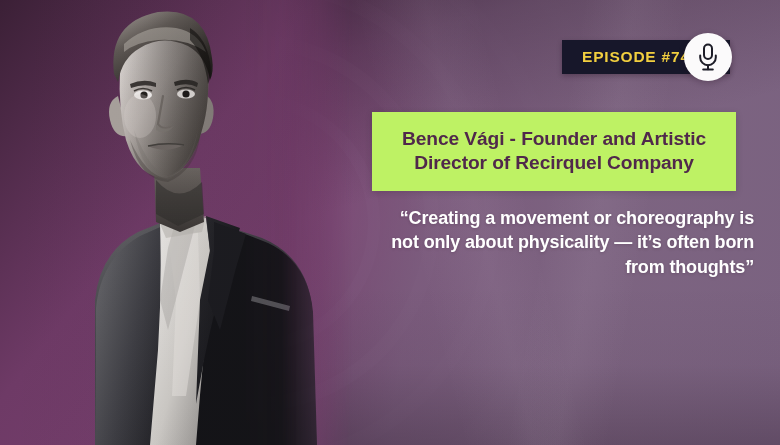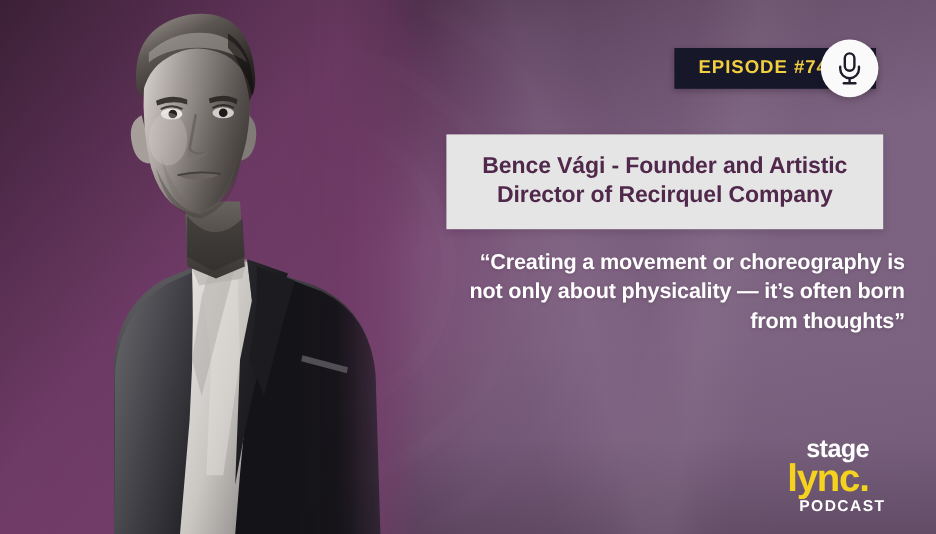--- a/index.html
+++ b/index.html
@@ -117,21 +117,21 @@
     box-shadow: 0 2px 6px rgba(30,12,28,.25);
   }
 
   
   .title-card {
     position: absolute;
     left: 372px;
     top: 112px;
     width: 364px;
     padding: 15px 14px 16px;
-    background: #e5e5e5;
+    background: #bef264;
     box-sizing: border-box;
     box-shadow: 0 2px 7px rgba(40,18,38,.18);
   }
   .title-text {
     margin: 0;
     color: #50284b;
     font-size: 19.2px;
     font-weight: bold;
     line-height: 1.26;
     text-align: center;
@@ -304,21 +304,14 @@
       </svg>
     </div>
   </div>
 
   <div class="title-card">
     <p class="title-text">Bence Vági - Founder and Artistic Director of Recirquel Company</p>
   </div>
 
   <p class="quote">“Creating a movement or choreography is not only about physicality — it’s often born from thoughts”</p>
 
-  <div class="logo">
-    <svg viewBox="0 0 126 74" xmlns="http://www.w3.org/2000/svg" aria-hidden="true">
-      <text x="70" y="24" font-family="Liberation Sans, sans-serif" font-size="21" font-weight="bold" fill="#ffffff" text-anchor="middle" letter-spacing="-0.5">stage</text>
-      <text x="62" y="52" font-family="Liberation Sans, sans-serif" font-size="32" font-weight="bold" fill="#f5d21e" text-anchor="middle" letter-spacing="-1">lync.</text>
-      <text x="74" y="69" font-family="Liberation Sans, sans-serif" font-size="13" font-weight="bold" fill="#ffffff" text-anchor="middle" letter-spacing="1.2">PODCAST</text>
-    </svg>
-  </div>
 
 </div>
 
 </body></html>

